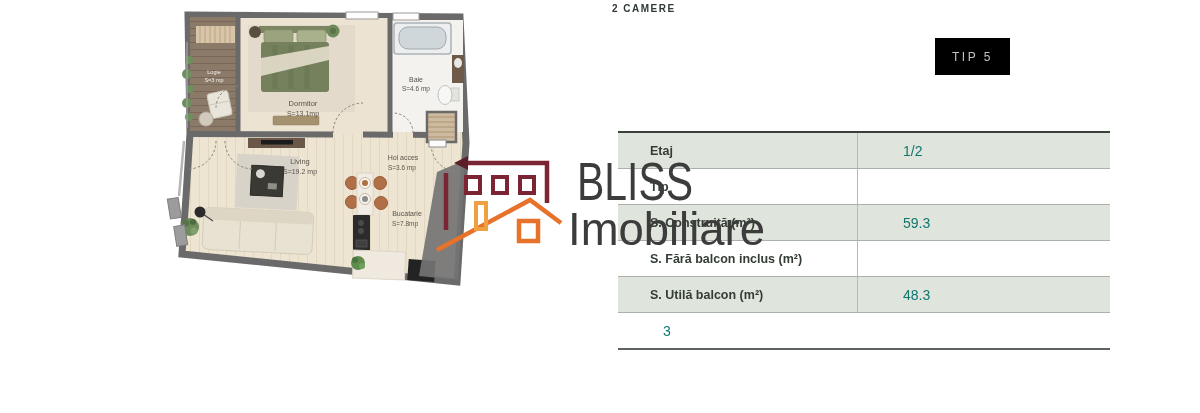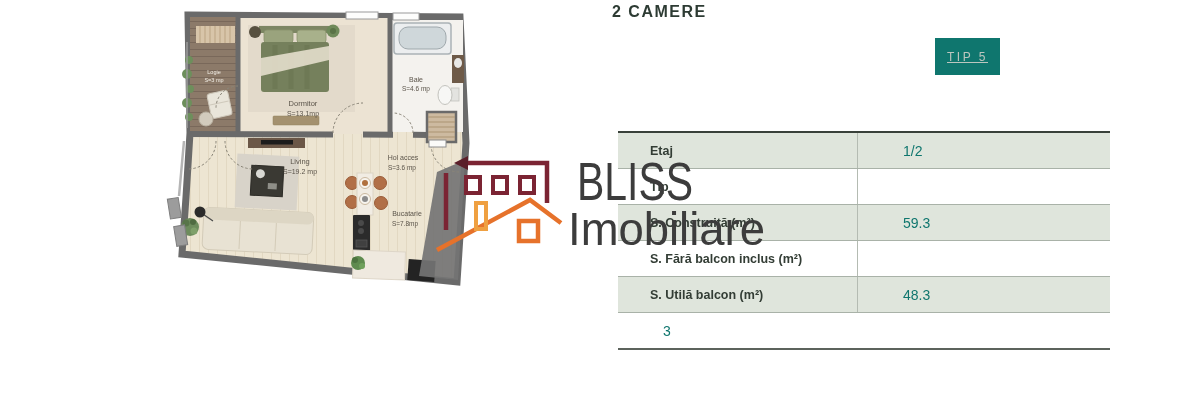--- a/index.html
+++ b/index.html
@@ -1,24 +1,24 @@
 <!DOCTYPE html>
 <html><head>
 <meta charset="utf-8">
 <style>
   html,body{margin:0;padding:0;background:#fff;}
   body{width:1200px;height:413px;position:relative;overflow:hidden;
        font-family:"Liberation Sans",sans-serif;}
 
-  .page-title{position:absolute;left:612px;top:3px;font-size:16px;font-weight:bold;
+  .page-title{position:absolute;left:612px;top:3px;font-size:10px;font-weight:bold;
               letter-spacing:1.5px;color:#2d3b33;}
 
-  .tip-badge{position:absolute;left:935px;top:38px;width:65px;height:37px;
-             background:#0f766e;color:#bcc6bf;font-size:12px;letter-spacing:2.5px;
-             display:flex;align-items:center;justify-content:center;border:0;text-decoration:underline;}
+  .tip-badge{position:absolute;left:935px;top:38px;width:75px;height:37px;
+             background:#000000;color:#bcc6bf;font-size:12px;letter-spacing:2.5px;
+             display:flex;align-items:center;justify-content:center;border:0;}
 
   .spec-table{position:absolute;left:618px;top:131px;width:492px;z-index:2;
               border-top:2px solid #39413a;border-bottom:2px solid #5c635c;}
   .spec-row{display:flex;height:35px;border-bottom:1px solid #a9b2a8;background:#fff;}
   .spec-row:last-child{border-bottom:none;}
   .spec-row.alt{background:#dfe5dc;}
   .spec-label{width:240px;box-sizing:border-box;padding-left:32px;display:flex;
               align-items:center;font-size:12.5px;font-weight:bold;color:#333d35;
               border-right:1px solid #b4bbb2;}
   .spec-value{flex:1;padding-left:45px;display:flex;align-items:center;

